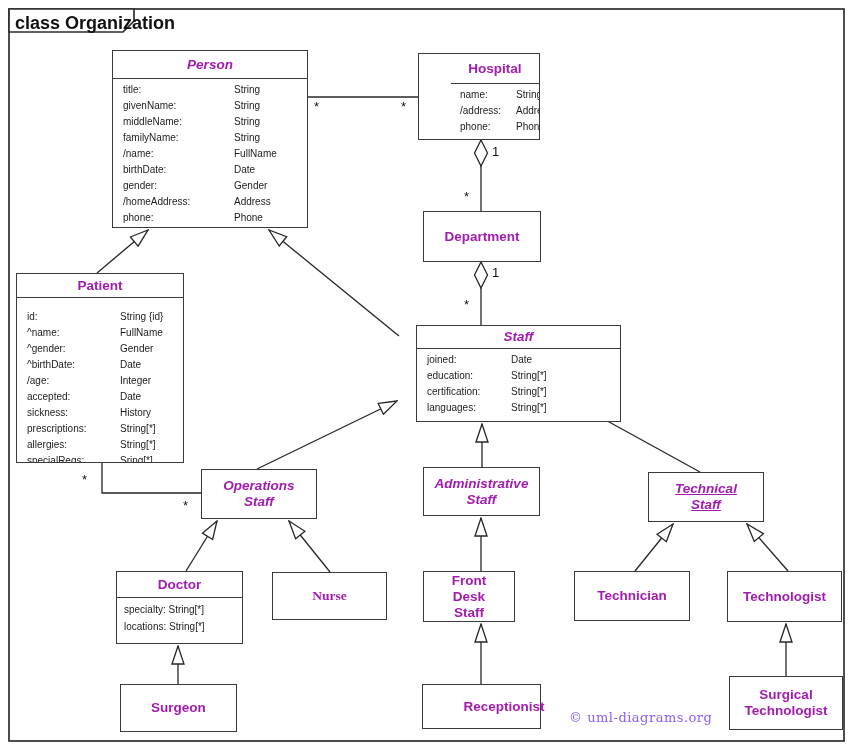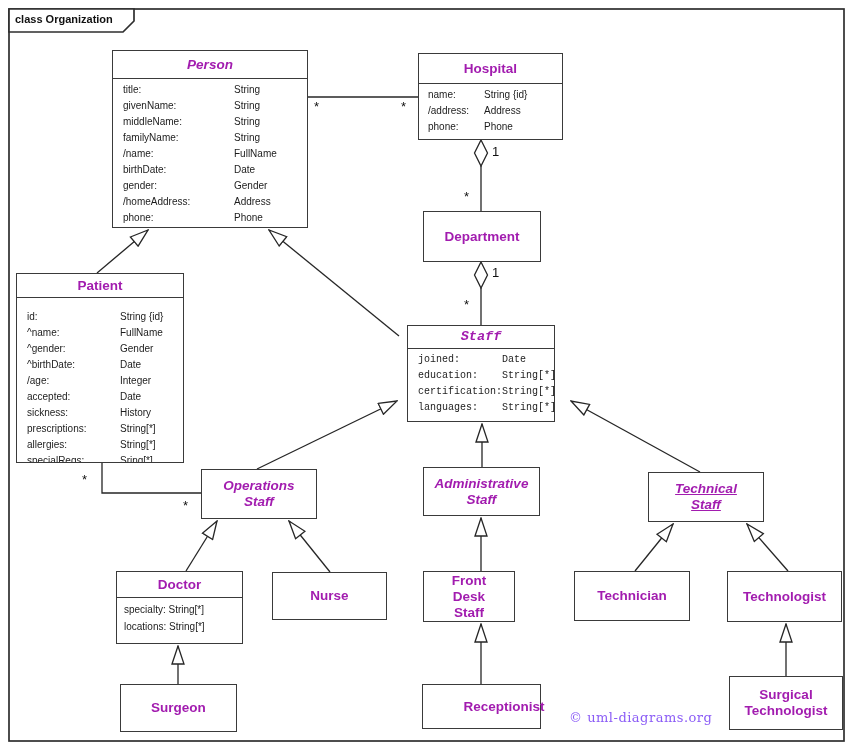--- a/index.html
+++ b/index.html
@@ -4,21 +4,21 @@
 <style>
   html,body { margin:0; padding:0; background:#ffffff; }
   .canvas {
     position:relative; width:860px; height:747px; background:#ffffff;
     font-family:"Liberation Sans", sans-serif; color:#1c1c1c; overflow:hidden;
   }
   .layer { position:absolute; left:0; top:0; width:860px; height:747px; pointer-events:none; }
 
   
   .frame-label {
-    position:absolute; left:15px; top:13px; font-size:11px; font-weight:bold; color:#111;
+    position:absolute; left:15px; top:13px; font-size:18px; font-weight:bold; color:#111;
   }
 
   
   .uml-class {
     position:absolute; background:#ffffff; border:1.5px solid #3a3a3a;
     box-sizing:border-box; display:flex; flex-direction:column;
   }
   .uml-title {
     display:flex; align-items:center; justify-content:center; text-align:center;
     font-weight:bold; font-size:13.5px; line-height:16px; color:#a21caf;
@@ -120,21 +120,21 @@
           <span class="al">/homeAddress:</span>
           <span class="at">Address</span>
         </div>
       <div class="arow">
           <span class="al">phone:</span>
           <span class="at">Phone</span>
         </div>
     </div>
   </div>
 
-  <div class="uml-class" style="left:418px; top:53px; width:145px; height:87px; --lw:56px;">
+  <div class="uml-class" style="left:418px; top:53px; width:122px; height:87px;padding-left:32px; --lw:56px;">
     <div class="uml-title" style="height:29px;">Hospital</div>
     <div class="uml-attrs" style="padding-left:9px;">
       <div class="arow">
           <span class="al">name:</span>
           <span class="at">String {id}</span>
         </div>
       <div class="arow">
           <span class="al">/address:</span>
           <span class="at">Address</span>
         </div>
@@ -188,21 +188,21 @@
           <span class="al">specialReqs:</span>
           <span class="at">Sring[*]</span>
         </div>
     </div>
   </div>
 
   <div class="uml-class simple" style="left:423px; top:211px; width:118px; height:51px;">
     <div class="uml-title">Department</div>
   </div>
 
-  <div class="uml-class abstract" style="left:407px; top:325px; width:148px; height:97px;font-family:Liberation Mono, monospace; --lw:84px;">
+  <div class="uml-class abstract" style="left:416px; top:325px; width:205px; height:97px; --lw:84px;">
     <div class="uml-title" style="height:22px;">Staff</div>
     <div class="uml-attrs">
       <div class="arow">
           <span class="al">joined:</span>
           <span class="at">Date</span>
         </div>
       <div class="arow">
           <span class="al">education:</span>
           <span class="at">String[*]</span>
         </div>
@@ -230,21 +230,21 @@
   </div>
 
   <div class="uml-class" style="left:116px; top:571px; width:127px; height:73px;">
     <div class="uml-title" style="height:25px;">Doctor</div>
     <div class="uml-attrs" style="padding-left:7px; line-height:17px;">
       <div class="arow">specialty: String[*]</div>
       <div class="arow">locations: String[*]</div>
     </div>
   </div>
 
-  <div class="uml-class simple" style="left:272px; top:572px; width:115px; height:48px;">
+  <div class="uml-class simple" style="left:272px; top:572px; width:115px; height:48px;font-family:Liberation Serif, serif;">
     <div class="uml-title">Nurse</div>
   </div>
 
   <div class="uml-class simple" style="left:423px; top:571px; width:92px; height:51px;">
     <div class="uml-title" style="padding:0 18px;">Front Desk Staff</div>
   </div>
 
   <div class="uml-class simple" style="left:574px; top:571px; width:116px; height:50px;justify-content:center;">
     <div class="uml-title">Technician</div>
   </div>

